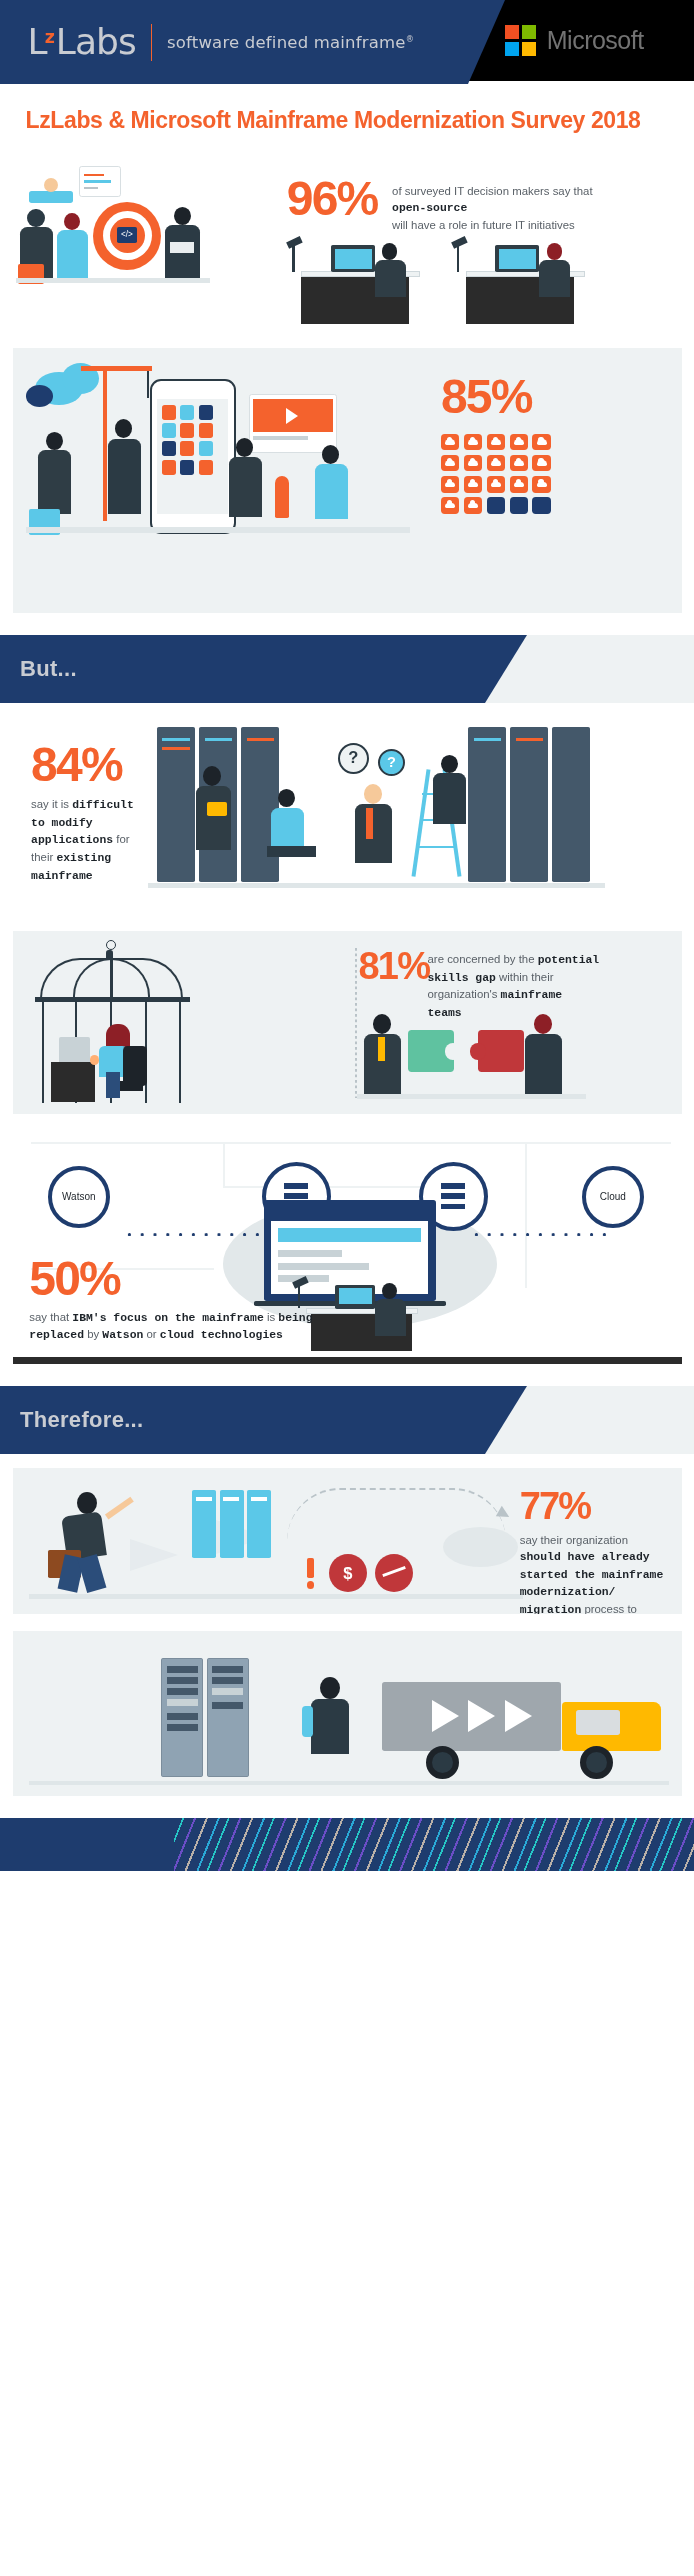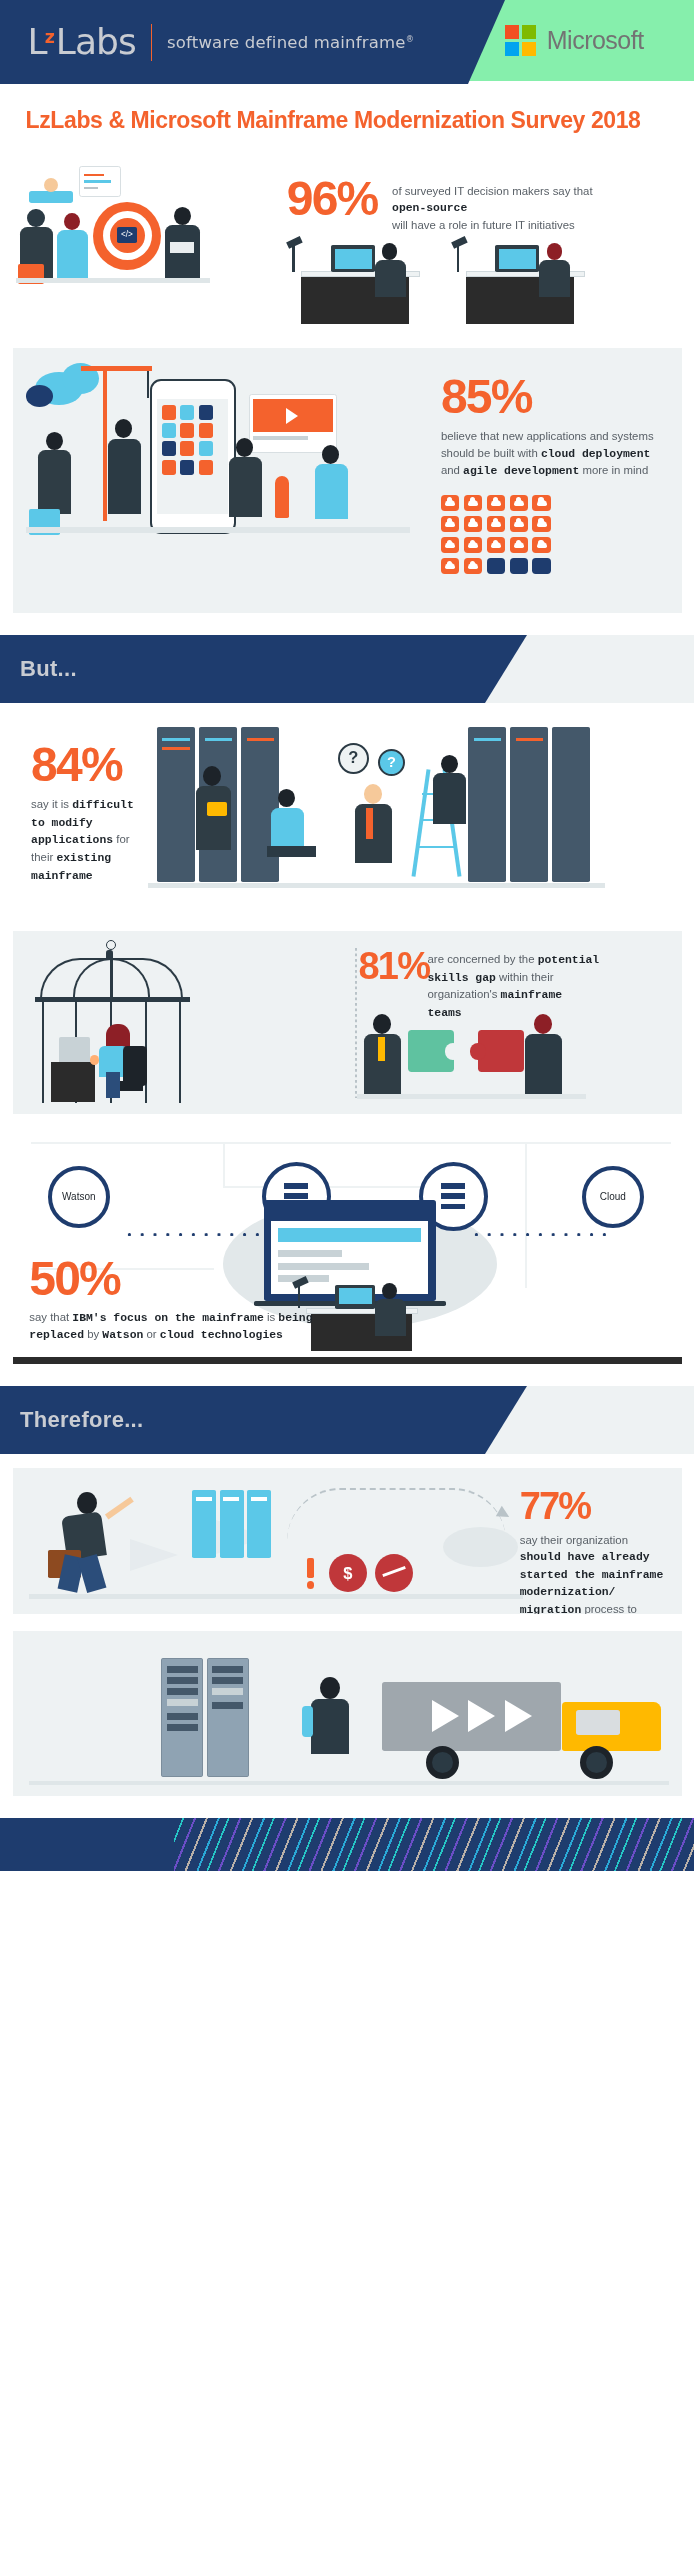--- a/index.html
+++ b/index.html
@@ -5,21 +5,21 @@
   * { box-sizing: border-box; margin: 0; padding: 0; }
   body {
     width: 695px;
     background: #ffffff;
     font-family: "Liberation Sans", sans-serif;
     -webkit-font-smoothing: antialiased;
   }
   .page { width: 695px; position: relative; overflow: hidden; }
 
   
-  .header { height: 81px; display: flex; position: relative; background: #86efac; }
+  .header { height: 81px; display: flex; position: relative; background: #000000; }
   .header-left {
     width: 468px; height: 84px; background: #1e3c6e;
     display: flex; align-items: center; padding-left: 27.4px;
     position: relative;
   }
   .header-left::after {
     content: ""; position: absolute; right: -37px; top: 0;
     width: 0; height: 0;
     border-top: 84px solid #1e3c6e;
     border-right: 37px solid transparent;
@@ -278,23 +278,20 @@
       <div class="fig" style="left:216px;top:109px;width:33px;height:60px;background:#2f3d45;border-radius:7.3px 7.3px 0 0;"></div>
 
       <div class="fig rnd" style="left:309px;top:97px;width:17.4px;height:19px;background:#1d2329;"></div>
       <div class="fig" style="left:302px;top:116px;width:33px;height:55px;background:#5bc8e8;border-radius:7.3px 7.3px 0 0;"></div>
 
       <div class="fig" style="left:262px;top:128px;width:14.6px;height:42px;background:#f4622d;border-radius:7.3px 7.3px 1.8px 1.8px;"></div>
       <div class="fig" style="left:12.8px;top:179px;width:384px;height:5.5px;background:#dfe6e8;"></div>
     </div>
     <div class="s2-txt">
       <div class="pct">85%</div>
-      <div class="blurb" style="margin-top:9.1px;">
-        believe that new applications and systems should be built with <b>cloud deployment</b> and <b>agile development</b> more in mind
-      </div>
       <div class="dotgrid">
         <i>
             <span class="cloudglyph"></span>
           </i>
         <i>
             <span class="cloudglyph"></span>
           </i>
         <i>
             <span class="cloudglyph"></span>
           </i>

